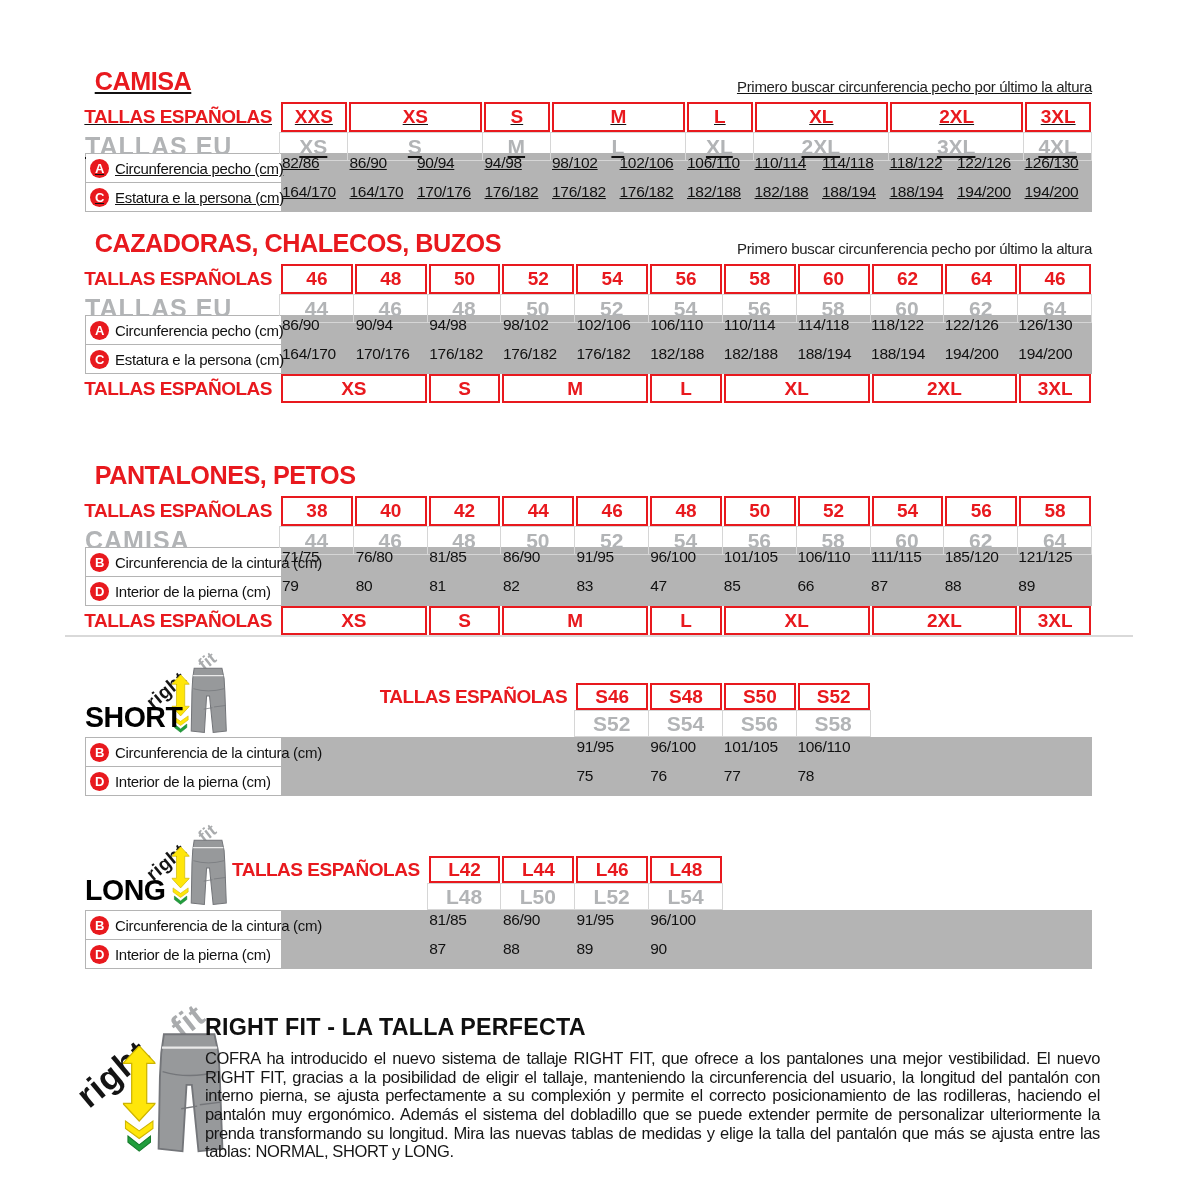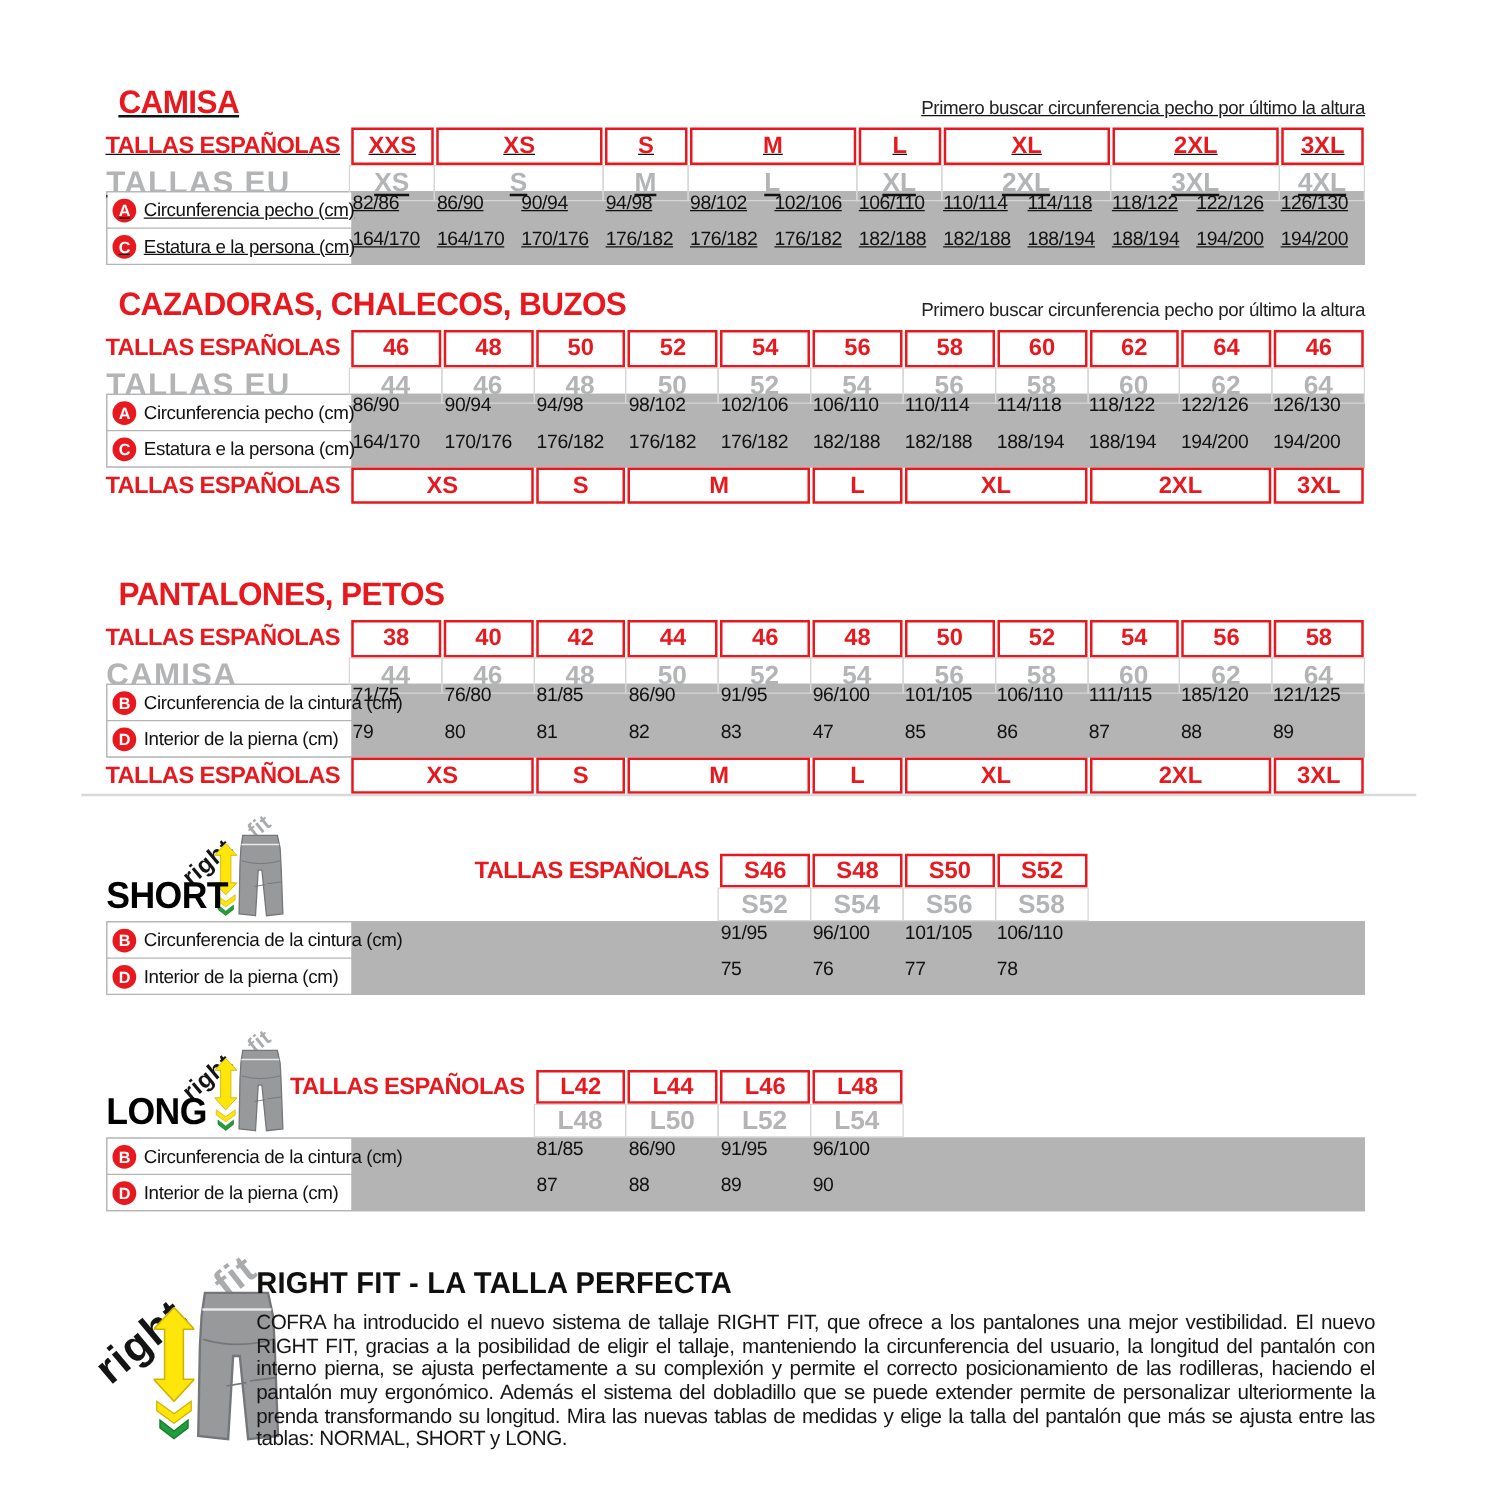--- a/index.html
+++ b/index.html
@@ -134,21 +134,21 @@
   <div class="gt cols11">
     <div class="rowlabel">
       <span class="circle">B</span>
       <span>Circunferencia de la cintura (cm)</span>
     </div>
     <div style="display:contents"><div class="val">71/75</div><div class="val">76/80</div><div class="val">81/85</div><div class="val">86/90</div><div class="val">91/95</div><div class="val">96/100</div><div class="val">101/105</div><div class="val">106/110</div><div class="val">111/115</div><div class="val">185/120</div><div class="val">121/125</div></div>
     <div class="rowlabel">
       <span class="circle">D</span>
       <span>Interior de la pierna (cm)</span>
     </div>
-    <div style="display:contents"><div class="val">79</div><div class="val">80</div><div class="val">81</div><div class="val">82</div><div class="val">83</div><div class="val">47</div><div class="val">85</div><div class="val">86</div><div class="val">87</div><div class="val">88</div><div class="val">89</div></div>
+    <div style="display:contents"><div class="val">79</div><div class="val">80</div><div class="val">81</div><div class="val">82</div><div class="val">83</div><div class="val">47</div><div class="val">85</div><div class="val">66</div><div class="val">87</div><div class="val">88</div><div class="val">89</div></div>
   </div>
   <div class="row cols11 redrow" style="height:29px;">
     <div class="hrl">TALLAS ESPAÑOLAS</div>
     <div style="display:contents"><div class="redbox" style="grid-column: span 2;">XS</div><div class="redbox">S</div><div class="redbox" style="grid-column: span 2;">M</div><div class="redbox">L</div><div class="redbox" style="grid-column: span 2;">XL</div><div class="redbox" style="grid-column: span 2;">2XL</div><div class="redbox">3XL</div></div>
   </div>
 </div>
 
 <div class="divider" style="top:635px;"></div>
 
 <div class="section" style="top:683px;">

